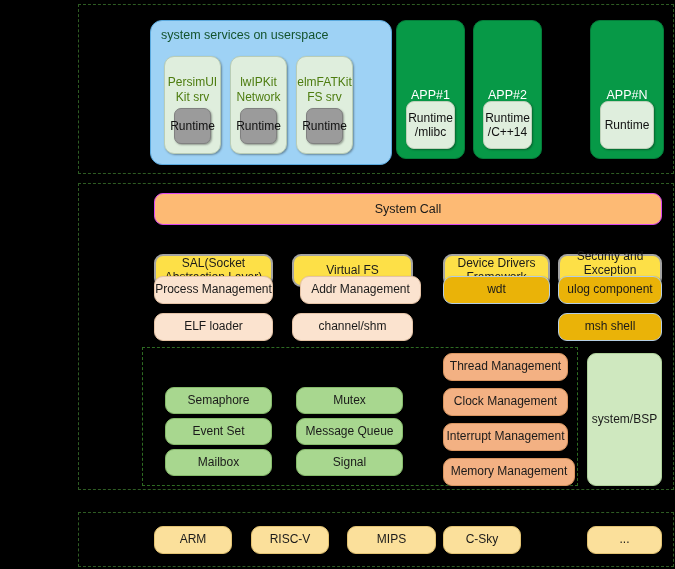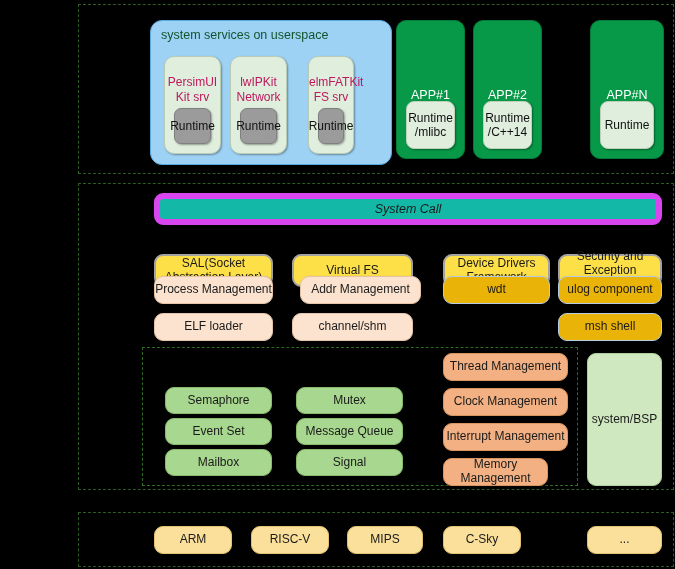--- a/index.html
+++ b/index.html
@@ -25,21 +25,21 @@
   .panel-title{
     position:absolute;left:10px;top:7px;font-size:12.5px;color:#14532d;
   }
   .svc-card{
     background:#dfeedd;border:1px solid #b9cdb6;border-radius:10px;
     box-shadow:1px 1px 2px rgba(0,0,0,0.35);
     position:absolute;box-sizing:border-box;
   }
   .svc-label{
     position:absolute;left:0;right:0;top:18px;text-align:center;
-    font-size:12px;line-height:1.25;white-space:pre-line;color:#be185d;
+    font-size:12px;line-height:1.25;white-space:pre-line;color:#4d7c0f;
   }
   .svc-runtime{
     position:absolute;left:9px;right:9px;bottom:9px;height:34px;
     background:#9b9b9b;border:1px solid #808080;border-radius:7px;
     display:flex;align-items:center;justify-content:center;
     font-size:12px;color:#111;box-shadow:1px 1px 2px rgba(0,0,0,0.35);
   }
   
   .app-box{
     position:absolute;box-sizing:border-box;
@@ -51,21 +51,21 @@
     font-size:12.5px;color:#fff;
   }
   .app-runtime{
     position:absolute;left:9px;right:9px;bottom:9px;height:46px;
     background:#dfeedd;border:1px solid #bdd1b9;border-radius:8px;
     display:flex;align-items:center;justify-content:center;text-align:center;
     font-size:12px;color:#111;line-height:1.2;white-space:pre-line;
     box-shadow:1px 1px 2px rgba(0,0,0,0.35);
   }
   
-  .c-cyan{background:#14b8a6;border:6px solid #d946ef;font-style:italic;}
+  .c-cyan{background:#fdba74;border:1px solid #d946ef;}
   .c-lavender{background:#fde047;border:2px solid #a3a3a3;margin-top:18px;}
   .c-peach{background:#fbe3cf;border:1px solid #e5c3a6;}
   .c-bluegrey{background:#eab308;border:1px solid #b4cde4;}
   .c-green{background:#a8d78f;border:1px solid #86bb6b;}
   .c-orange{background:#f3b183;border:1px solid #d99560;}
   .c-lgreen{background:#cfe8bf;border:1px solid #aed09a;}
   .c-yellow{background:#fbe09b;border:1px solid #e2c272;}
   .fs12{font-size:12px;}
   .fs12_5{font-size:12.5px;}
 </style>
@@ -82,21 +82,21 @@
 Kit srv</div>
     <div class="svc-runtime">Runtime</div>
   </div>
 
   <div class="svc-card" style="left:79px;top:35px;width:57px;height:98px;">
     <div class="svc-label">lwIPKit
 Network srv</div>
     <div class="svc-runtime">Runtime</div>
   </div>
 
-  <div class="svc-card" style="left:145px;top:35px;width:46px;height:98px;margin-left:12px;">
+  <div class="svc-card" style="left:145px;top:35px;width:57px;height:98px;">
     <div class="svc-label">elmFATKit
 FS srv</div>
     <div class="svc-runtime">Runtime</div>
   </div>
 </div>
 
 <div class="app-box" style="left:396px;top:20px;width:69px;height:139px;">
   <div class="app-label">APP#1</div>
   <div class="app-runtime">Runtime
 /mlibc</div>
@@ -139,23 +139,23 @@
 <div class="box c-green fs12" style="left:165px;top:387px;width:107px;height:27px;">Semaphore</div>
 <div class="box c-green fs12" style="left:296px;top:387px;width:107px;height:27px;">Mutex</div>
 <div class="box c-green fs12" style="left:165px;top:418px;width:107px;height:27px;">Event Set</div>
 <div class="box c-green fs12" style="left:296px;top:418px;width:107px;height:27px;">Message Queue</div>
 <div class="box c-green fs12" style="left:165px;top:449px;width:107px;height:27px;">Mailbox</div>
 <div class="box c-green fs12" style="left:296px;top:449px;width:107px;height:27px;">Signal</div>
 
 <div class="box c-orange fs12" style="left:443px;top:353px;width:125px;height:28px;">Thread Management</div>
 <div class="box c-orange fs12" style="left:443px;top:388px;width:125px;height:28px;">Clock Management</div>
 <div class="box c-orange fs12" style="left:443px;top:423px;width:125px;height:28px;">Interrupt Management</div>
-<div class="box c-orange fs12" style="left:443px;top:458px;width:105px;height:28px;">Memory Management</div>
+<div class="box c-orange fs12" style="left:443px;top:458px;width:132px;height:28px;">Memory Management</div>
 
 <div class="box c-lgreen fs12" style="left:587px;top:353px;width:75px;height:133px;">system/BSP</div>
 
 <div class="layer" style="left:78px;top:512px;width:596px;height:55px;"></div>
 
 <div class="box c-yellow fs12" style="left:154px;top:526px;width:78px;height:28px;">ARM</div>
 <div class="box c-yellow fs12" style="left:251px;top:526px;width:78px;height:28px;">RISC-V</div>
-<div class="box c-yellow fs12" style="left:347px;top:526px;width:76px;height:28px;">MIPS</div>
+<div class="box c-yellow fs12" style="left:347px;top:526px;width:89px;height:28px;">MIPS</div>
 <div class="box c-yellow fs12" style="left:443px;top:526px;width:78px;height:28px;">C-Sky</div>
 <div class="box c-yellow fs12" style="left:587px;top:526px;width:75px;height:28px;">...</div>
 
 </body></html>

